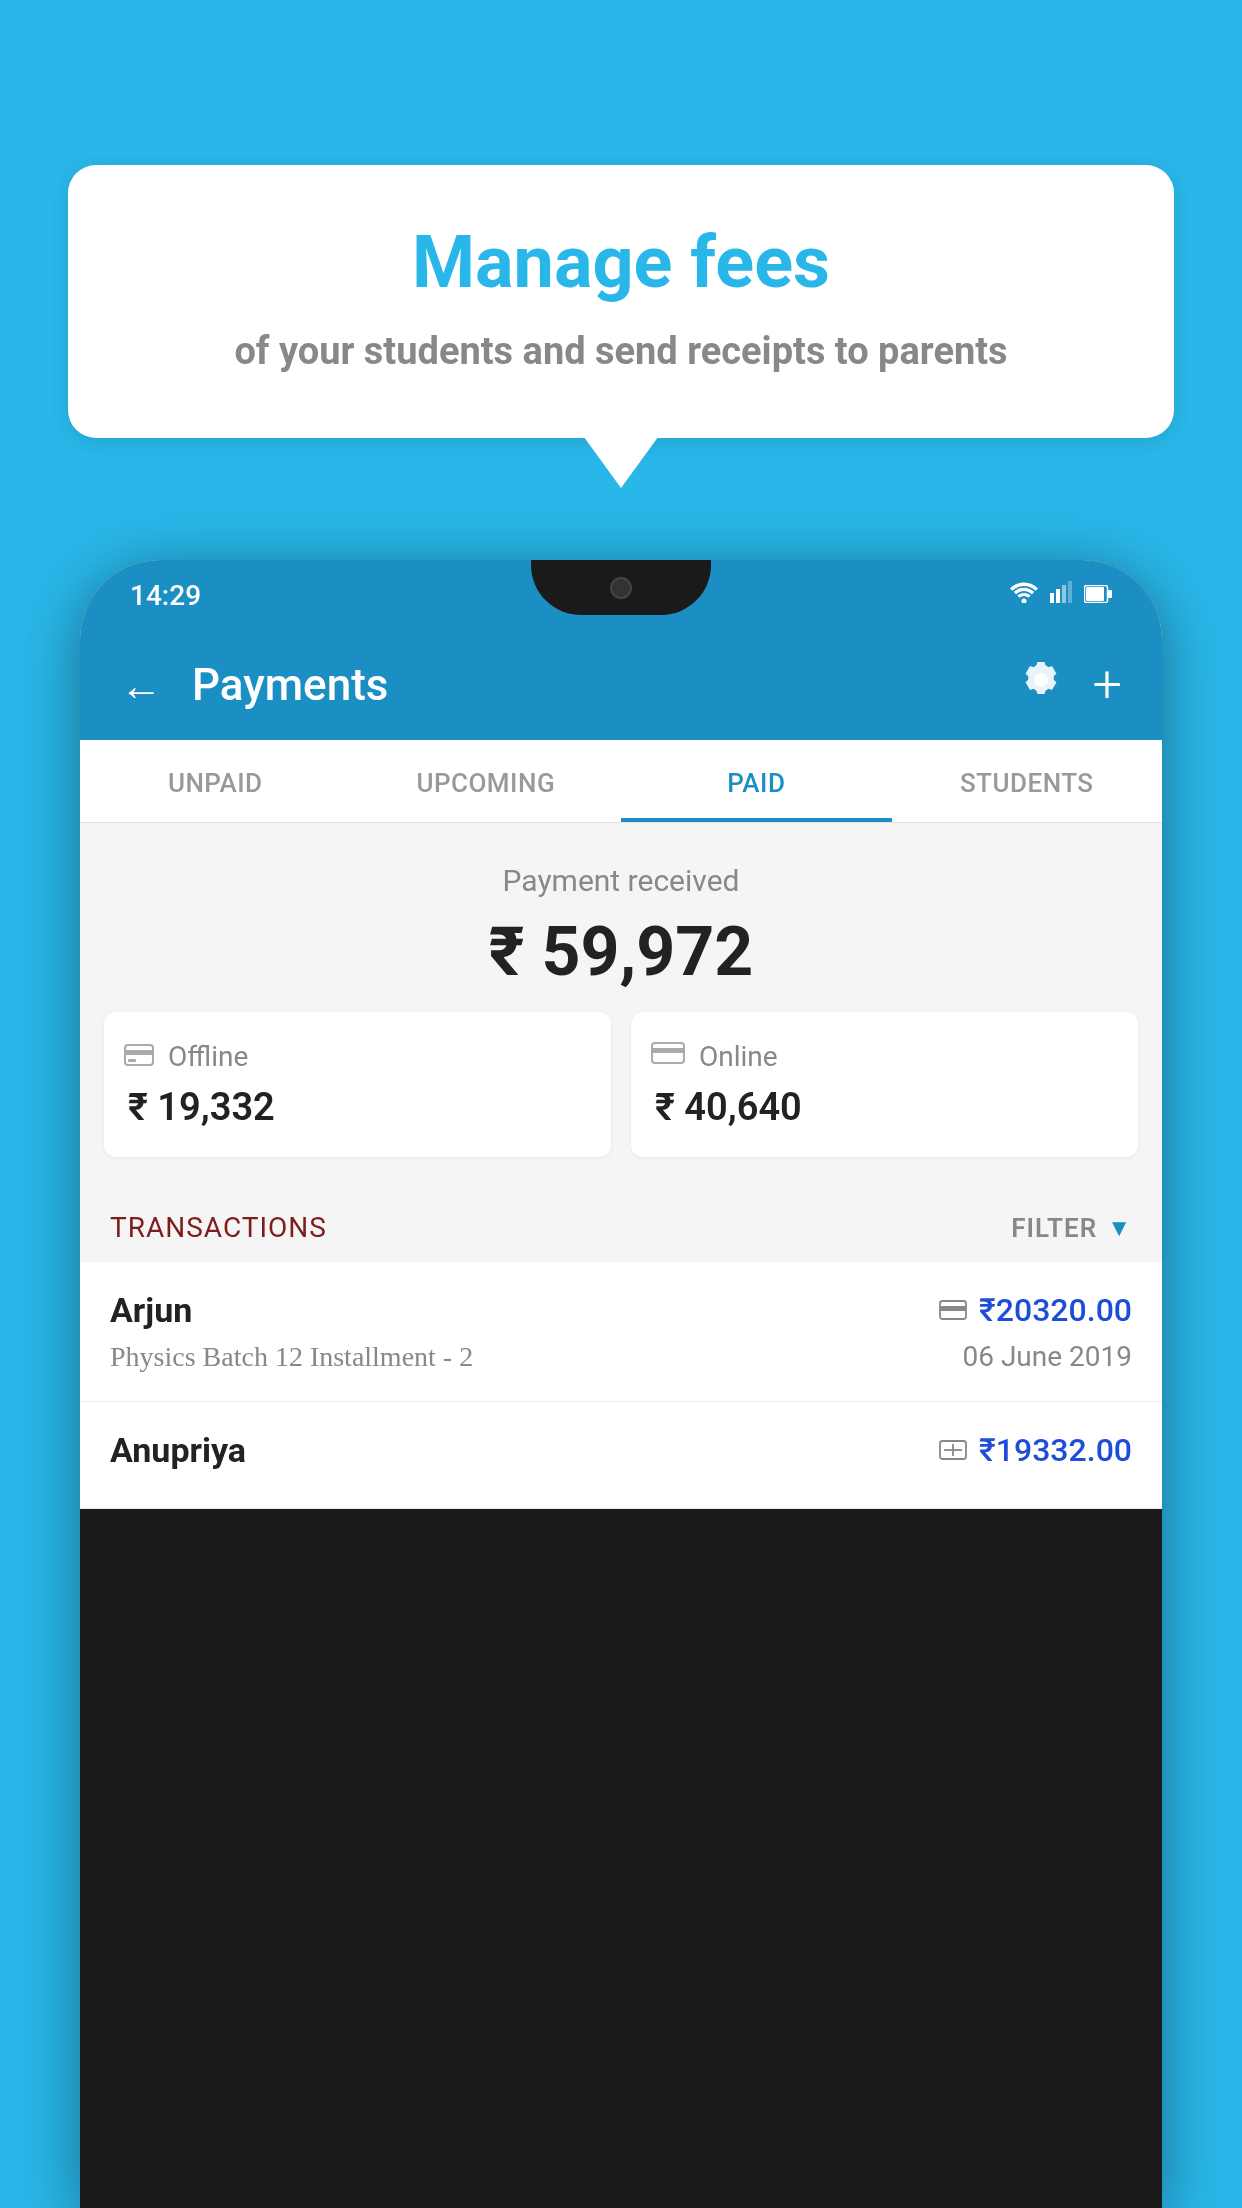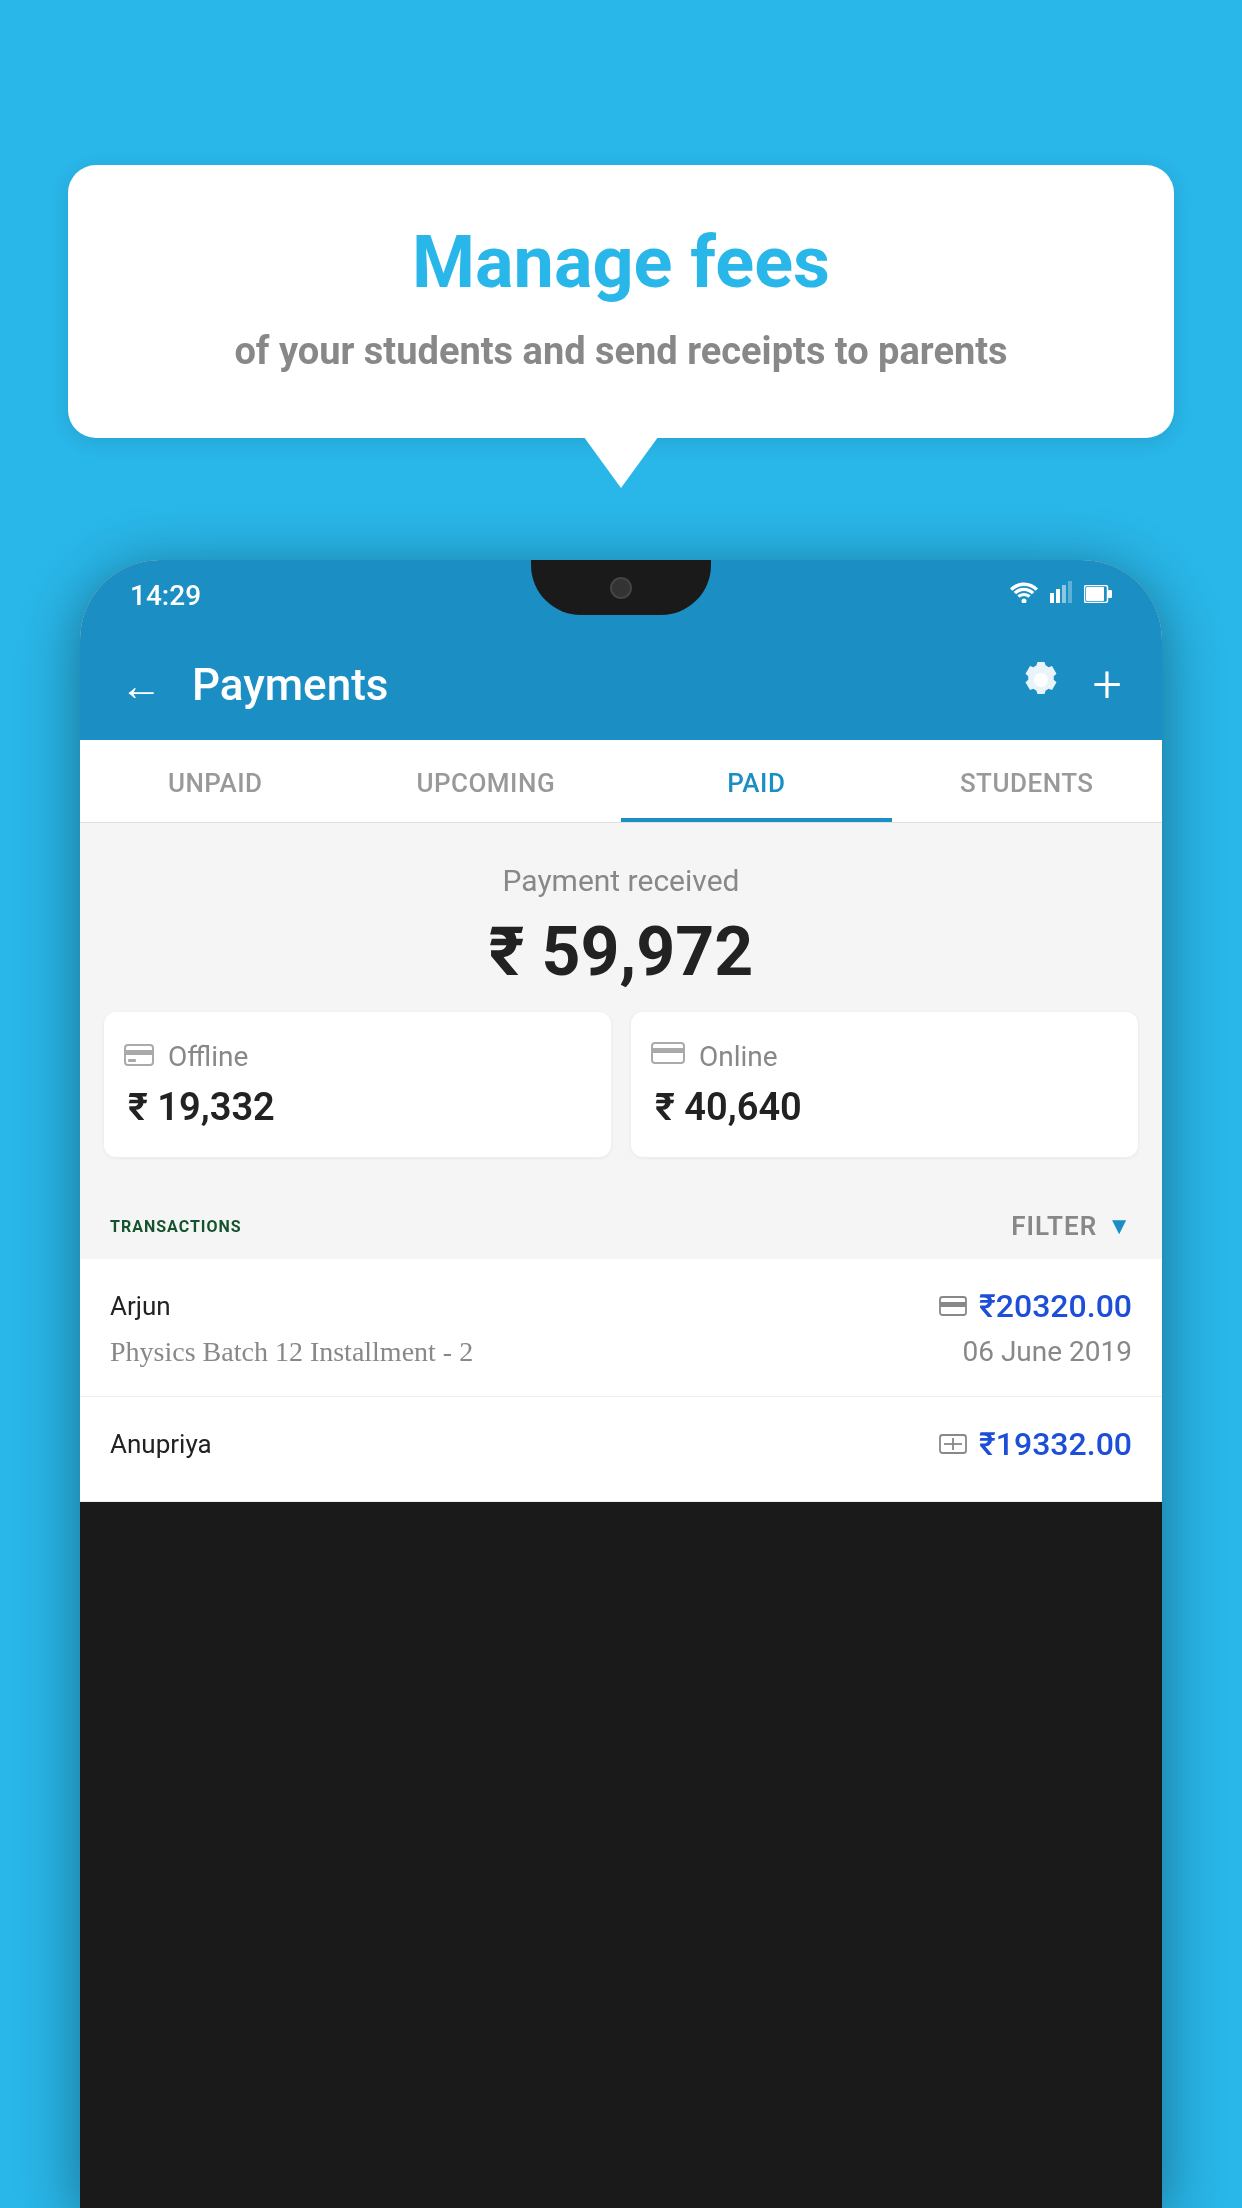--- a/index.html
+++ b/index.html
@@ -238,23 +238,23 @@
 
     
     .transactions-header {
       display: flex;
       justify-content: space-between;
       align-items: center;
       padding: 24px 30px 18px;
       background: #f5f5f5;
     }
     .transactions-label {
-      color: #14532d;
-      font-size: 16px;
-      font-weight: 700;
+      color: #7f1d1d;
+      font-size: 28px;
+      font-weight: 400;
       letter-spacing: 1px;
     }
     .filter-btn {
       display: flex;
       align-items: center;
       gap: 10px;
       color: #888;
       font-size: 26px;
       font-weight: 600;
       letter-spacing: 1px;
@@ -271,22 +271,22 @@
       border-bottom: 1px solid #eee;
     }
     .transaction-row {
       display: flex;
       justify-content: space-between;
       align-items: center;
       margin-bottom: 10px;
     }
     .transaction-name {
       color: #222;
-      font-size: 26px;
-      font-weight: 400;
+      font-size: 34px;
+      font-weight: 700;
     }
     .transaction-amount-row {
       display: flex;
       align-items: center;
       gap: 12px;
       color: #1d4ed8;
       font-size: 30px;
     }
     .transaction-amount {
       font-size: 32px;

